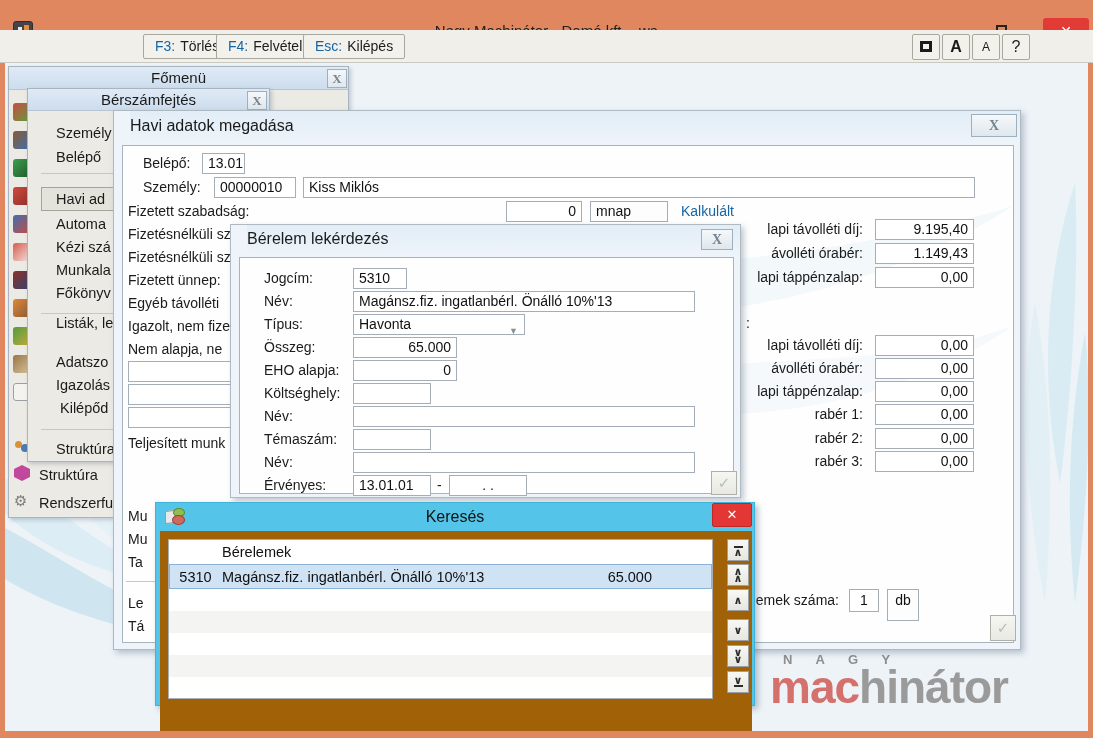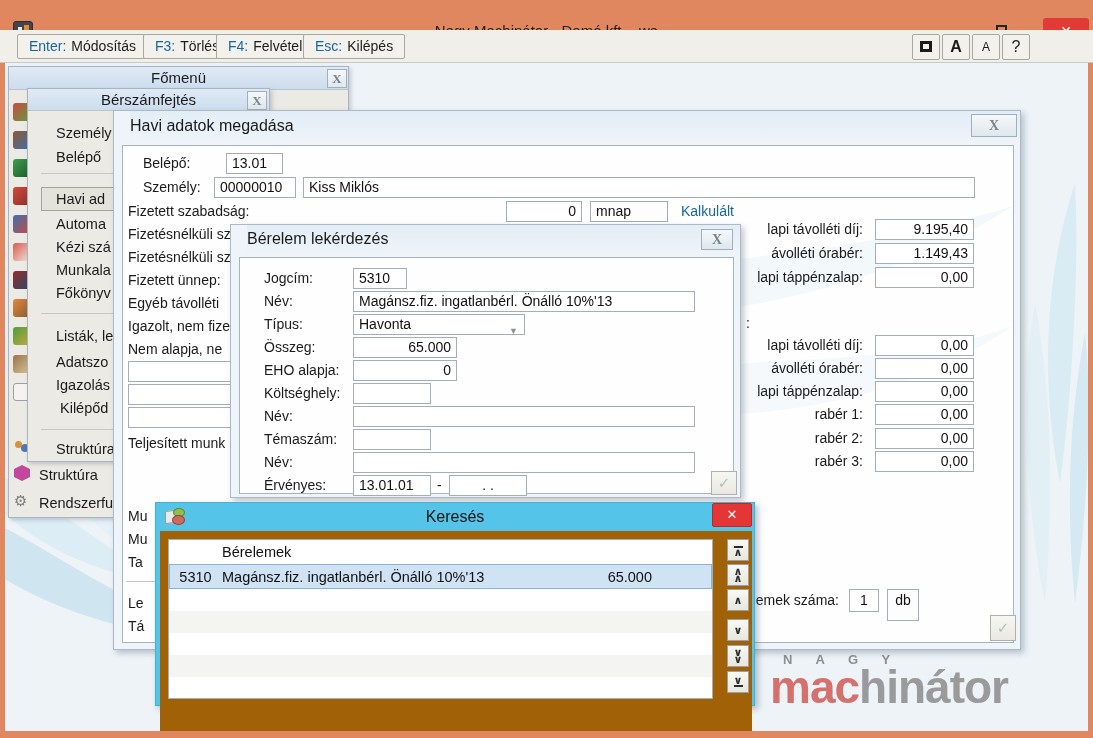--- a/index.html
+++ b/index.html
@@ -83,21 +83,20 @@
       <i class="b1"></i>
       <i class="b2"></i>
     </div>
   <div class="title-text">Nagy Machinátor - Demó kft. - wa</div>
   <div class="winbtn" style="left:952px">–</div>
   <div class="winbtn" style="left:986px"><span class="maxglyph"></span></div>
   <div class="closebtn">✕</div>
 </div>
 
 <div class="toolbar">
-  <div class="tbtn" style="left:17px"><span class="key">Enter:</span><span class="lbl2">Módosítás</span></div>
   <div class="tbtn" style="left:143px"><span class="key">F3:</span><span class="lbl2">Törlés</span></div>
   <div class="tbtn" style="left:216px"><span class="key">F4:</span><span class="lbl2">Felvétel</span></div>
   <div class="tbtn" style="left:303px"><span class="key">Esc:</span><span class="lbl2">Kilépés</span></div>
   <div class="sqbtn" style="left:912px"><span class="sqglyph"></span></div>
   <div class="sqbtn" style="left:942px;font-size:16px;font-weight:bold;line-height:24px">A</div>
   <div class="sqbtn" style="left:972px;font-size:12px;line-height:24px">A</div>
   <div class="sqbtn" style="left:1002px;font-size:16px;line-height:24px">?</div>
 </div>
 
 <div class="mainbg">
@@ -147,40 +146,40 @@
   <div class="selitem" style="left:13px;top:98px;width:222px;height:24px"></div>
   <div class="item" style="left:28px;top:34px">Személy</div>
   <div class="item" style="left:28px;top:58px">Belépő</div>
   <div class="sep" style="left:13px;top:84px;width:222px"></div>
   <div class="item" style="left:28px;top:100px">Havi ad</div>
   <div class="item" style="left:28px;top:125px">Automa</div>
   <div class="item" style="left:28px;top:148px">Kézi szá</div>
   <div class="item" style="left:28px;top:171px">Munkala</div>
   <div class="item" style="left:28px;top:194px">Főkönyv</div>
   <div class="sep" style="left:13px;top:224px;width:222px"></div>
-  <div class="item" style="left:28px;top:237px">Listák, le</div>
+  <div class="item" style="left:28px;top:224px">Listák, le</div>
   <div class="item" style="left:28px;top:263px">Adatszo</div>
   <div class="item" style="left:28px;top:286px">Igazolás</div>
   <div class="item" style="left:32px;top:309px">Kilépőd</div>
   <div class="sep" style="left:13px;top:340px;width:222px"></div>
   <div class="item" style="left:28px;top:350px">Struktúra</div>
 </div>
 
 <div class="dlg" style="left:113px;top:110px;width:908px;height:540px;z-index:4">
   <div class="dlgtitle" style="height:32px;line-height:30px">Havi adatok megadása</div>
   <div class="xbtn" style="left:857px;top:3px;width:46px;height:23px;line-height:21px">X</div>
   <div class="inner" style="left:8px;top:34px;width:892px;height:498px">
     <svg class="deco" style="left:430px;top:20px;opacity:.5" width="460" height="300" viewBox="0 0 460 300">
       <path d="M0,120 C120,90 260,100 460,40 C320,130 140,160 0,150 Z" fill="#e9f3f9"></path>
       <path d="M60,220 C180,180 320,210 460,160 C330,250 160,260 60,240 Z" fill="#eef6fa"></path>
     </svg>
   </div>
 
   <div class="flbl" style="left:29px;top:42px;width:66px">Belépő:</div>
-  <div class="inp" style="left:112px;top:42px;width:57px">13.01</div>
+  <div class="inp" style="left:88px;top:42px;width:43px">13.01</div>
   <div class="flbl" style="left:29px;top:66px;width:66px">Személy:</div>
   <div class="inp" style="left:100px;top:66px;width:82px">00000010</div>
   <div class="inp" style="left:189px;top:66px;width:672px">Kiss Miklós</div>
   <div class="flbl" style="left:14px;top:90px">Fizetett szabadság:</div>
   <div class="inp num" style="left:392px;top:90px;width:76px">0</div>
   <div class="inp" style="left:476px;top:90px;width:78px;background:#fdfdfd">mnap</div>
   <div class="flbl link" style="left:567px;top:90px">Kalkulált</div>
 
   <div class="flbl" style="left:14px;top:113px;width:112px">Fizetésnélküli sz</div>
   <div class="flbl" style="left:14px;top:136px;width:112px">Fizetésnélküli sz</div>

